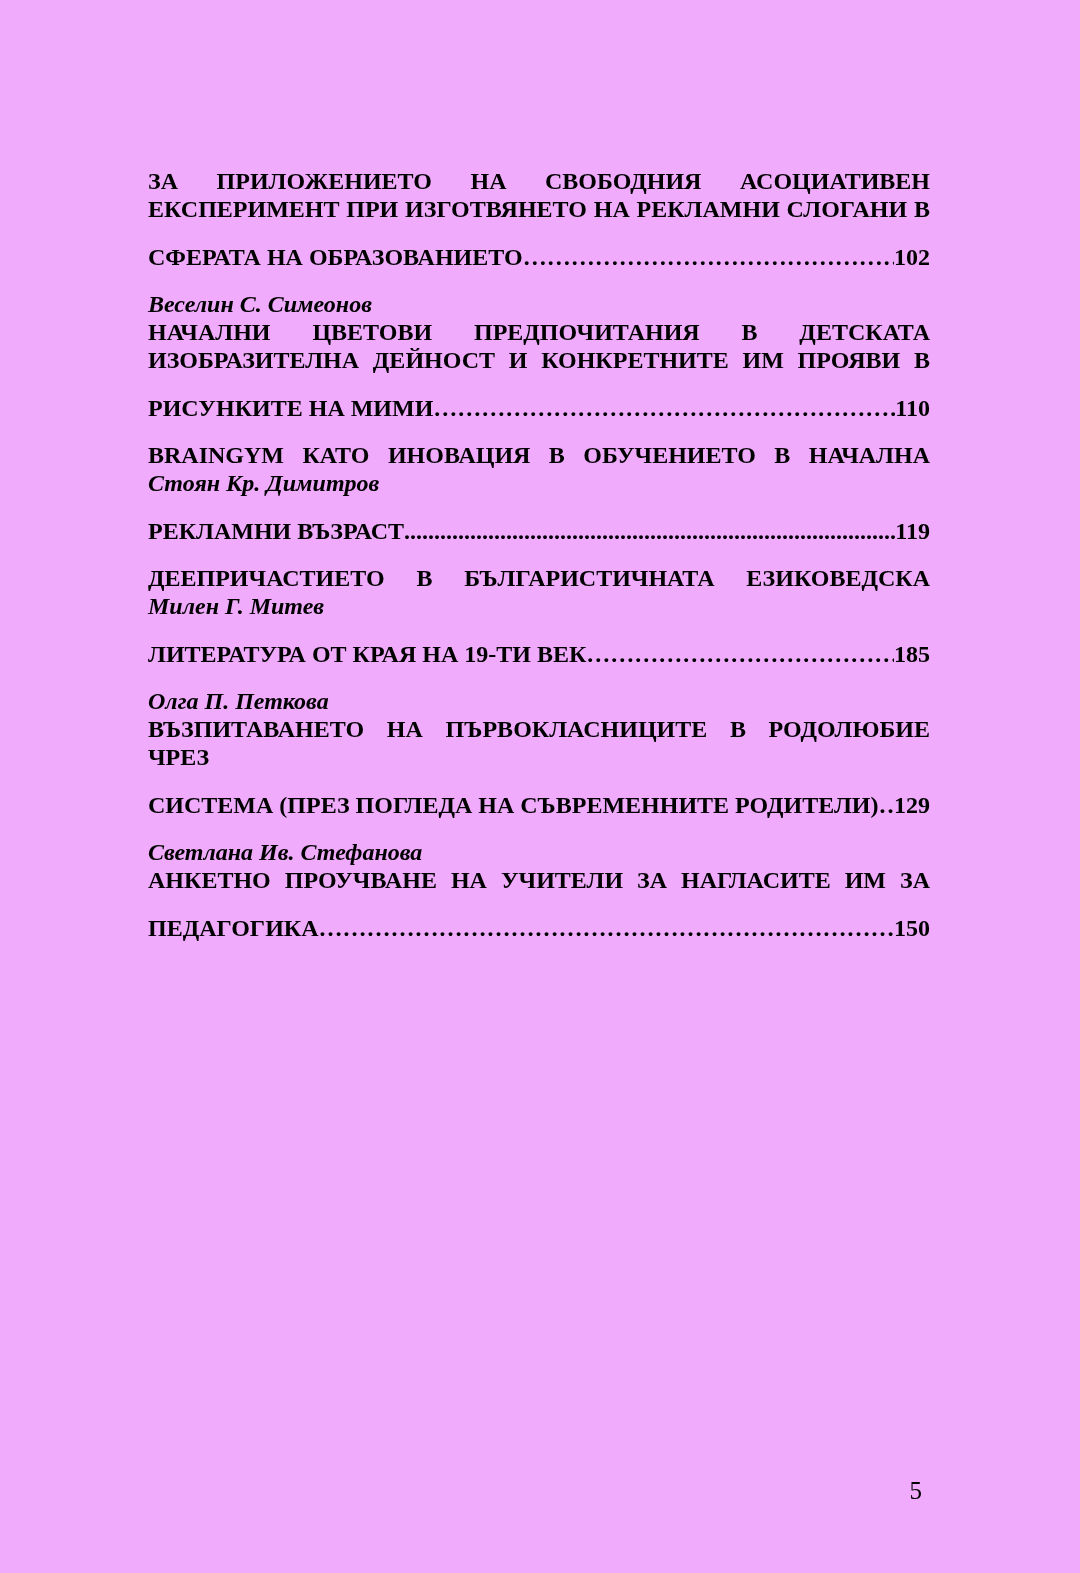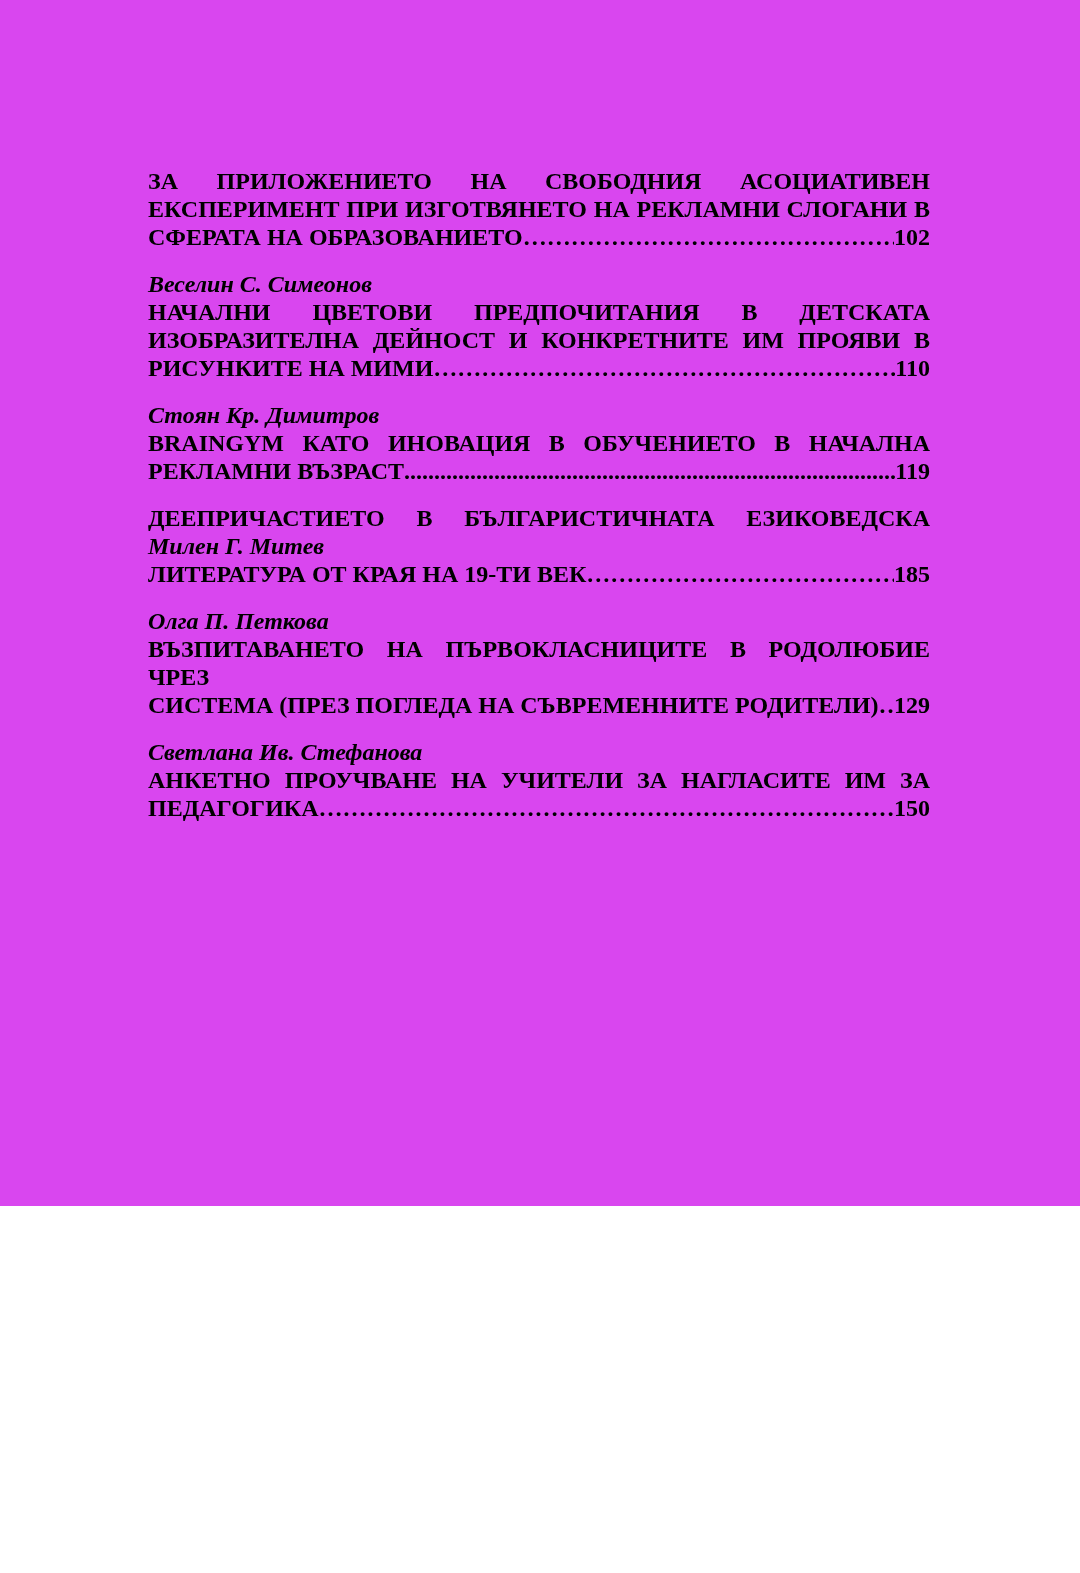--- a/index.html
+++ b/index.html
@@ -1,20 +1,20 @@
 <!DOCTYPE html>
 <html><head>
 <meta charset="utf-8">
 <style>
   html, body { margin: 0; padding: 0; background: #ffffff; }
   .sheet {
     position: relative;
     width: 1080px;
-    height: 1206px;
-    background: #d946ef;
+    height: 1573px;
+    background: #f0abfc;
     color: #000000;
     font-family: "Liberation Serif", serif;
     overflow: hidden;
   }
   .content {
     position: absolute;
     left: 148px;
     top: 167px;
     width: 782px;
     font-size: 24px;
@@ -25,20 +25,21 @@
   .entry:last-child { margin-bottom: 0; }
   .line { min-height: 28px; }
   .author { text-align: left; font-style: italic; }
   .just {
     text-align: justify;
     text-align-last: justify;
   }
   .last {
     display: flex;
     align-items: baseline;
+    margin-top: 20px;
   }
   .last .txt { flex: 0 0 auto; white-space: nowrap; }
   .leader {
     flex: 1 1 auto;
     overflow: hidden;
     white-space: nowrap;
   }
   .pnum { flex: 0 0 auto; white-space: nowrap; }
   .footer-num {
     position: absolute;
@@ -70,22 +71,22 @@
       <div class="line just">НАЧАЛНИ ЦВЕТОВИ ПРЕДПОЧИТАНИЯ В ДЕТСКАТА</div>
       <div class="line just">ИЗОБРАЗИТЕЛНА ДЕЙНОСТ И КОНКРЕТНИТЕ ИМ ПРОЯВИ В</div>
       <div class="line last">
         <span class="txt">РИСУНКИТЕ НА МИМИ</span>
         <span class="leader">………………………………………………………………………………………………………………………………………………………………………………………………………………………………………………………………………………………………………………………………………………………………………………………………………………</span>
         <span class="pnum">110</span>
       </div>
     </section>
 
     <section class="entry">
+      <div class="line just">BRAINGYM КАТО ИНОВАЦИЯ В ОБУЧЕНИЕТО В НАЧАЛНА</div>
       <div class="line author">Стоян Кр. Димитров</div>
-      <div class="line just">BRAINGYM КАТО ИНОВАЦИЯ В ОБУЧЕНИЕТО В НАЧАЛНА</div>
       <div class="line last">
         <span class="txt">РЕКЛАМНИ ВЪЗРАСТ</span>
         <span class="leader">................................................................................................................................................................................................................................................................................................................................................................................................................</span>
         <span class="pnum">119</span>
       </div>
     </section>
 
     <section class="entry">
       <div class="line just">ДЕЕПРИЧАСТИЕТО В БЪЛГАРИСТИЧНАТА ЕЗИКОВЕДСКА</div>
       <div class="line author">Милен Г. Митев</div>

